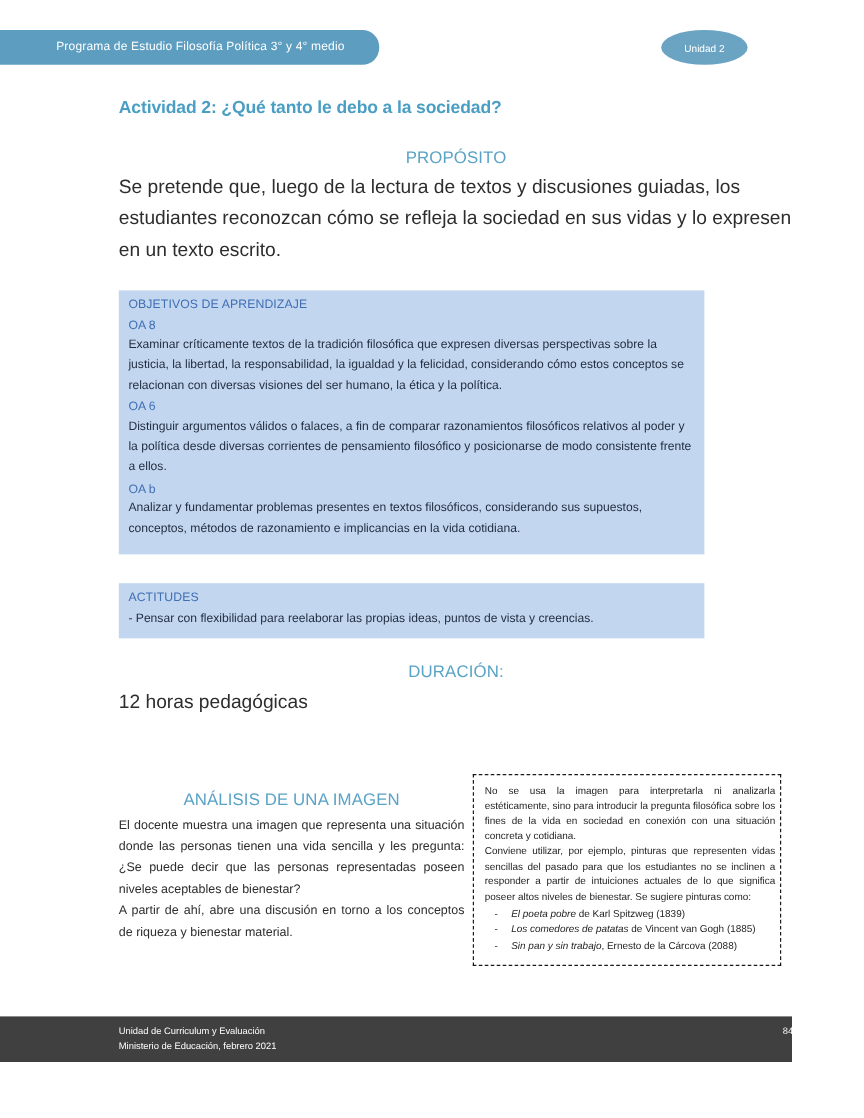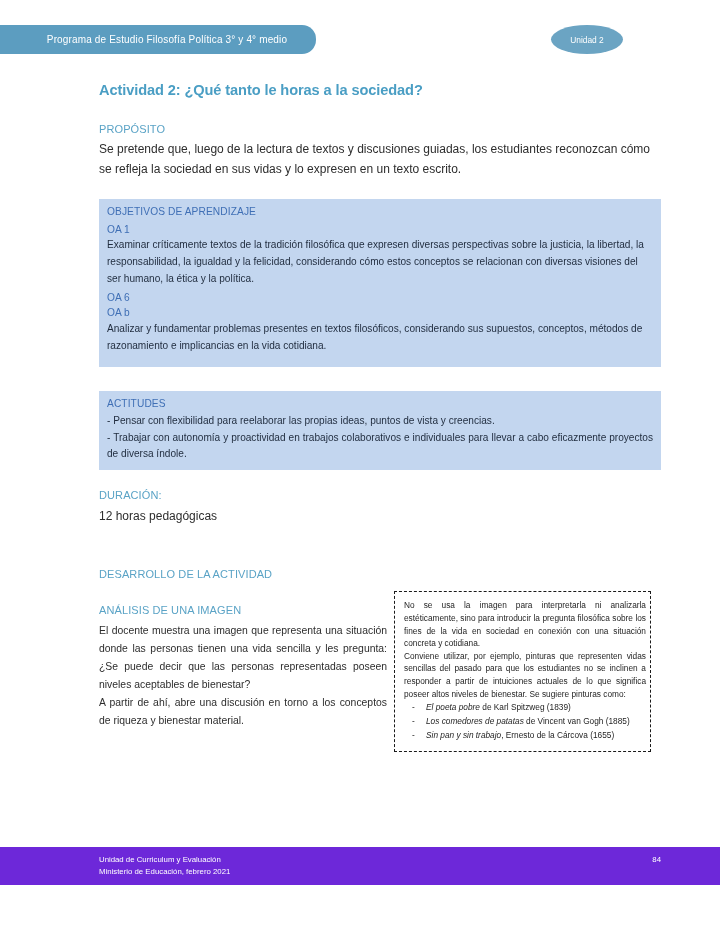--- a/index.html
+++ b/index.html
@@ -72,41 +72,42 @@
     color: #4a9ec4;
     font-size: 14.6px;
     font-weight: bold;
     letter-spacing: -0.1px;
     margin: 0 0 22px 0;
     line-height: 1.2;
   }
 
   .section-label {
     color: #5aa3c6;
-    font-size: 11px;
+    font-size: 14px;
     letter-spacing: 0.1px;
     margin: 0 0 4px 0;
     line-height: 1.35;
+    text-align: center;
   }
 
   .body-text {
     color: #2d2d2d;
-    font-size: 12px;
+    font-size: 16px;
     line-height: 1.62;
     margin: 0;
   }
 
   .proposito-block {
     margin-bottom: 20px;
   }
 
   
   .blue-box {
     background: #c3d6ef;
-    width: 562px;
+    width: 488px;
     box-sizing: border-box;
     padding: 6px 8px 7px 8px;
   }
   .oa-box {
     margin-top: 0;
     padding-bottom: 10px;
   }
   .blue-box .box-title {
     color: #3f6fb5;
     font-size: 10.2px;
@@ -189,23 +190,23 @@
     left: 8px;
     top: 0;
   }
   .it { font-style: italic; }
 
   
   .footer {
     position: absolute;
     left: 0;
     bottom: 47px;
-    width: 720px;
+    width: 660px;
     height: 38px;
-    background: #6d28d9;
+    background: #404040;
   }
   .footer-inner {
     position: absolute;
     left: 99px;
     top: 7px;
     width: 562px;
     display: flex;
     justify-content: space-between;
     align-items: flex-start;
   }
@@ -227,63 +228,60 @@
   <div class="header-banner">
     <span class="header-banner-text">Programa de Estudio Filosofía Política 3° y 4° medio</span>
   </div>
   <div class="unit-badge">
     <span class="unit-badge-text">Unidad 2</span>
   </div>
 </div>
 
 <div class="content">
 
-  <h1 class="activity-title">Actividad 2: ¿Qué tanto le horas a la sociedad?</h1>
+  <h1 class="activity-title">Actividad 2: ¿Qué tanto le debo a la sociedad?</h1>
 
   <div class="proposito-block">
     <div class="section-label">PROPÓSITO</div>
     <p class="body-text">Se pretende que, luego de la lectura de textos y discusiones guiadas, los estudiantes reconozcan cómo se refleja la sociedad en sus vidas y lo expresen en un texto escrito.</p>
   </div>
 
   <div class="blue-box oa-box">
     <div class="box-title">OBJETIVOS DE APRENDIZAJE</div>
 
     <div>
-      <div class="oa-code">OA 1</div>
+      <div class="oa-code">OA 8</div>
       <p class="oa-text">Examinar críticamente textos de la tradición filosófica que expresen diversas perspectivas sobre la justicia, la libertad, la responsabilidad, la igualdad y la felicidad, considerando cómo estos conceptos se relacionan con diversas visiones del ser humano, la ética y la política.</p>
     </div>
     <div>
       <div class="oa-code">OA 6</div>
+      <p class="oa-text">Distinguir argumentos válidos o falaces, a fin de comparar razonamientos filosóficos relativos al poder y la política desde diversas corrientes de pensamiento filosófico y posicionarse de modo consistente frente a ellos.</p>
     </div>
     <div>
       <div class="oa-code">OA b</div>
       <p class="oa-text">Analizar y fundamentar problemas presentes en textos filosóficos, considerando sus supuestos, conceptos, métodos de razonamiento e implicancias en la vida cotidiana.</p>
     </div>
   </div>
 
   <div class="spacer-24"></div>
 
   <div class="blue-box">
     <div class="box-title">ACTITUDES</div>
     <p class="act-line nojust">- Pensar con flexibilidad para reelaborar las propias ideas, puntos de vista y creencias.</p>
-    <p class="act-line">- Trabajar con autonomía y proactividad en trabajos colaborativos e individuales para llevar a cabo eficazmente proyectos de diversa índole.</p>
   </div>
 
   <div class="spacer-18"></div>
 
   <div>
     <div class="section-label">DURACIÓN:</div>
     <p class="body-text">12 horas pedagógicas</p>
   </div>
 
   <div class="spacer-40"></div>
 
-  <div>
-    <div class="section-label">DESARROLLO DE LA ACTIVIDAD</div>
-  </div>
 
   <div class="spacer-18"></div>
 
   <div class="lower">
     <div class="left-col">
       <div class="section-label">ANÁLISIS DE UNA IMAGEN</div>
       <p>El docente muestra una imagen que representa una situación donde las personas tienen una vida sencilla y les pregunta: ¿Se puede decir que las personas representadas poseen niveles aceptables de bienestar?</p>
       <p>A partir de ahí, abre una discusión en torno a los conceptos de riqueza y bienestar material.</p>
     </div>
 
@@ -291,21 +289,21 @@
       <p>No se usa la imagen para interpretarla ni analizarla estéticamente, sino para introducir la pregunta filosófica sobre los fines de la vida en sociedad en conexión con una situación concreta y cotidiana.</p>
       <p>Conviene utilizar, por ejemplo, pinturas que representen vidas sencillas del pasado para que los estudiantes no se inclinen a responder a partir de intuiciones actuales de lo que significa poseer altos niveles de bienestar. Se sugiere pinturas como:</p>
       <ul class="dash-list">
         <li>
           <span class="dash-marker">-</span><span class="it">El poeta pobre</span><span> de Karl Spitzweg (1839)</span>
         </li>
         <li>
           <span class="dash-marker">-</span><span class="it">Los comedores de patatas</span><span> de Vincent van Gogh (1885)</span>
         </li>
         <li>
-          <span class="dash-marker">-</span><span class="it">Sin pan y sin trabajo</span><span>, Ernesto de la Cárcova (1655)</span>
+          <span class="dash-marker">-</span><span class="it">Sin pan y sin trabajo</span><span>, Ernesto de la Cárcova (2088)</span>
         </li>
       </ul>
     </div>
   </div>
 
 </div>
 
 <div class="footer">
   <div class="footer-inner">
     <div>

